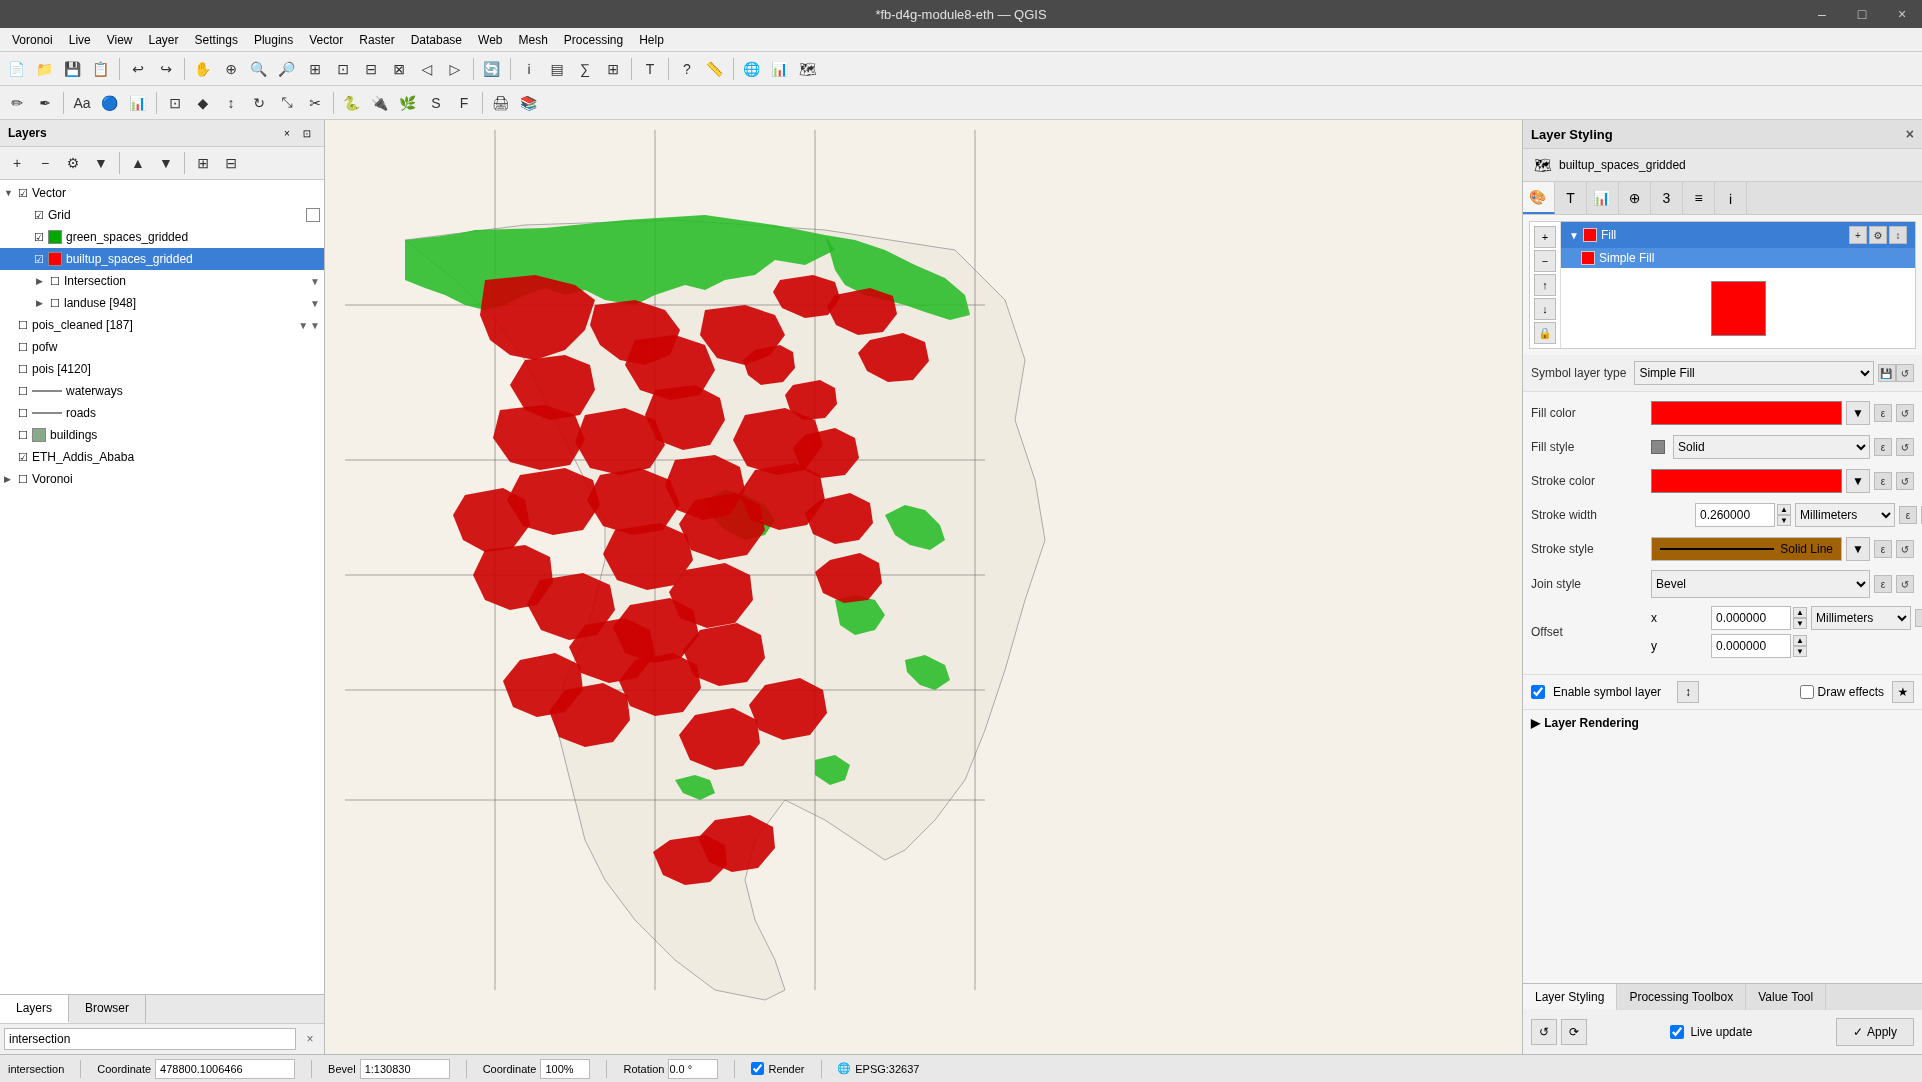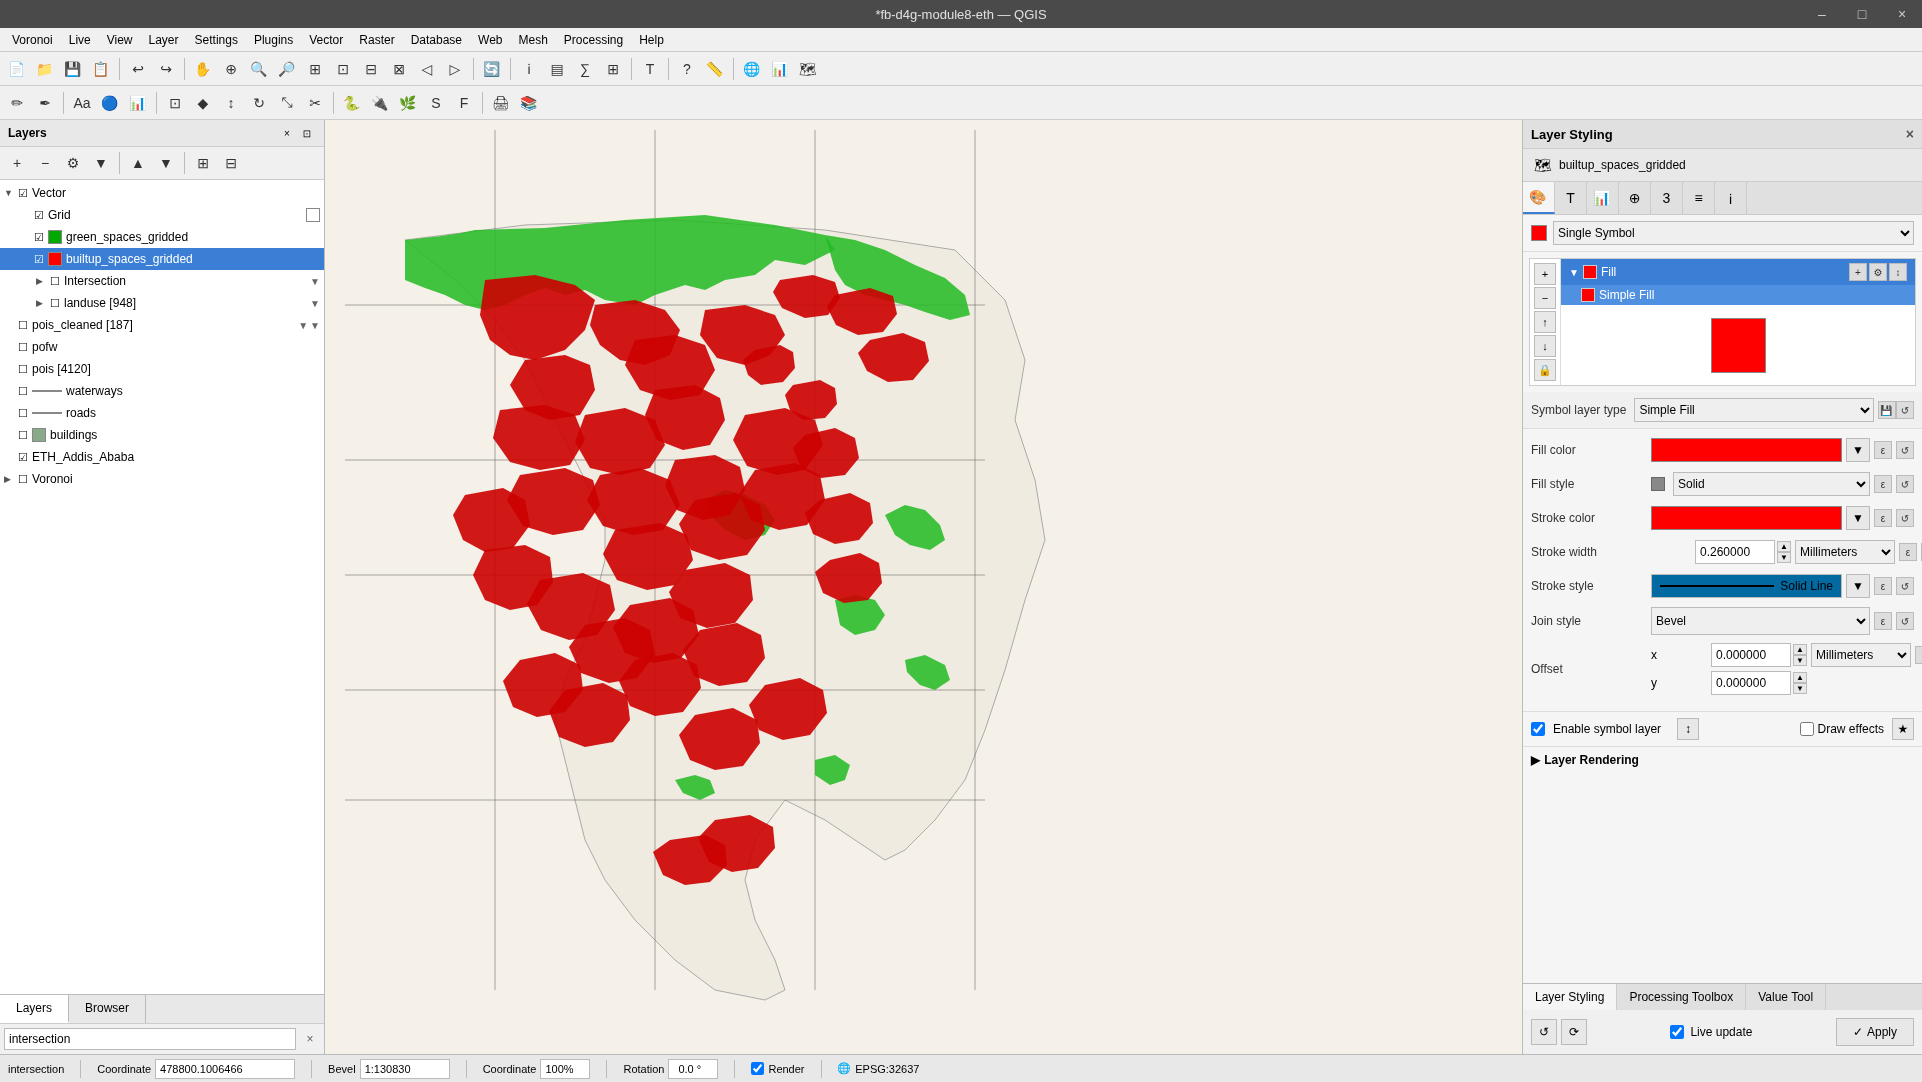--- a/index.html
+++ b/index.html
@@ -459,26 +459,20 @@
       <div class="styling-tabs">
         <div class="styling-tab-btn active">🎨</div>
         <div class="styling-tab-btn">T</div>
         <div class="styling-tab-btn">📊</div>
         <div class="styling-tab-btn">⊕</div>
         <div class="styling-tab-btn">3</div>
         <div class="styling-tab-btn">≡</div>
         <div class="styling-tab-btn">ℹ</div>
       </div>
 
-      <div style="padding: 6px 8px; border-bottom: 1px solid #ddd; display:flex; align-items:center; gap:6px;">
-        <div style="width:16px; height:16px; background:#ff0000; border:1px solid #888; flex-shrink:0;"></div>
-        <select style="flex:1; height:24px; border:1px solid #bbb; font-size:12px;">
-          <option>Single Symbol</option>
-        </select>
-      </div>
 
       <div style="display:flex; background:#fff; border:1px solid #ccc; margin:6px; padding:0;">
 
         <div style="display:flex; flex-direction:column; gap:2px; padding:4px; border-right:1px solid #ddd;">
           <div class="symbol-small-btn">+</div>
           <div class="symbol-small-btn">−</div>
           <div class="symbol-small-btn">↑</div>
           <div class="symbol-small-btn">↓</div>
           <div class="symbol-small-btn">🔒</div>
         </div>
@@ -564,21 +558,21 @@
               <option>Millimeters</option>
             </select>
             <div class="mini-btn">ε</div>
             <div class="mini-btn">↺</div>
           </div>
         </div>
 
         <div class="prop-row">
           <span class="prop-label">Stroke style</span>
           <div class="prop-value-flex">
-            <div style="flex:1; height:24px; border:1px solid #bbb; background:#0369a1; display:flex; align-items:center; padding:0 8px; font-size:12px; gap:6px;">
+            <div style="flex:1; height:24px; border:1px solid #bbb; background:#a16207; display:flex; align-items:center; padding:0 8px; font-size:12px; gap:6px;">
               <div style="flex:1; height:2px; background:#000;"></div>
               <span>Solid Line</span>
             </div>
             <div class="dropper">▼</div>
             <div class="mini-btn">ε</div>
             <div class="mini-btn">↺</div>
           </div>
         </div>
 
         <div class="prop-row">
@@ -680,21 +674,21 @@
     <input type="text" value="1:130830" style="width: 90px; height: 20px; border: 1px solid rgb(187, 187, 187); font-size: 11px; padding: 0px 4px;">
   </div>
   <div class="status-sep"></div>
   <div class="status-section">
     <span>Coordinate</span>
     <input type="text" value="100%" style="width: 50px; height: 20px; border: 1px solid rgb(187, 187, 187); font-size: 11px; padding: 0px 4px;">
   </div>
   <div class="status-sep"></div>
   <div class="status-section">
     <span>Rotation</span>
-    <input type="text" value="0.0 °" style="width: 50px; height: 20px; border: 1px solid rgb(187, 187, 187); font-size: 11px; padding: 0px 9px;">
+    <input type="text" value="0.0 °" style="width: 50px; height: 20px; border: 1px solid rgb(187, 187, 187); font-size: 11px; padding: 0px 0;">
   </div>
   <div class="status-sep"></div>
   <div class="status-section">
     <input type="checkbox" checked="" style="">
     <span>Render</span>
   </div>
   <div class="status-sep"></div>
   <div class="status-section">
     <span>🌐</span>
     <span>EPSG:32637</span>

